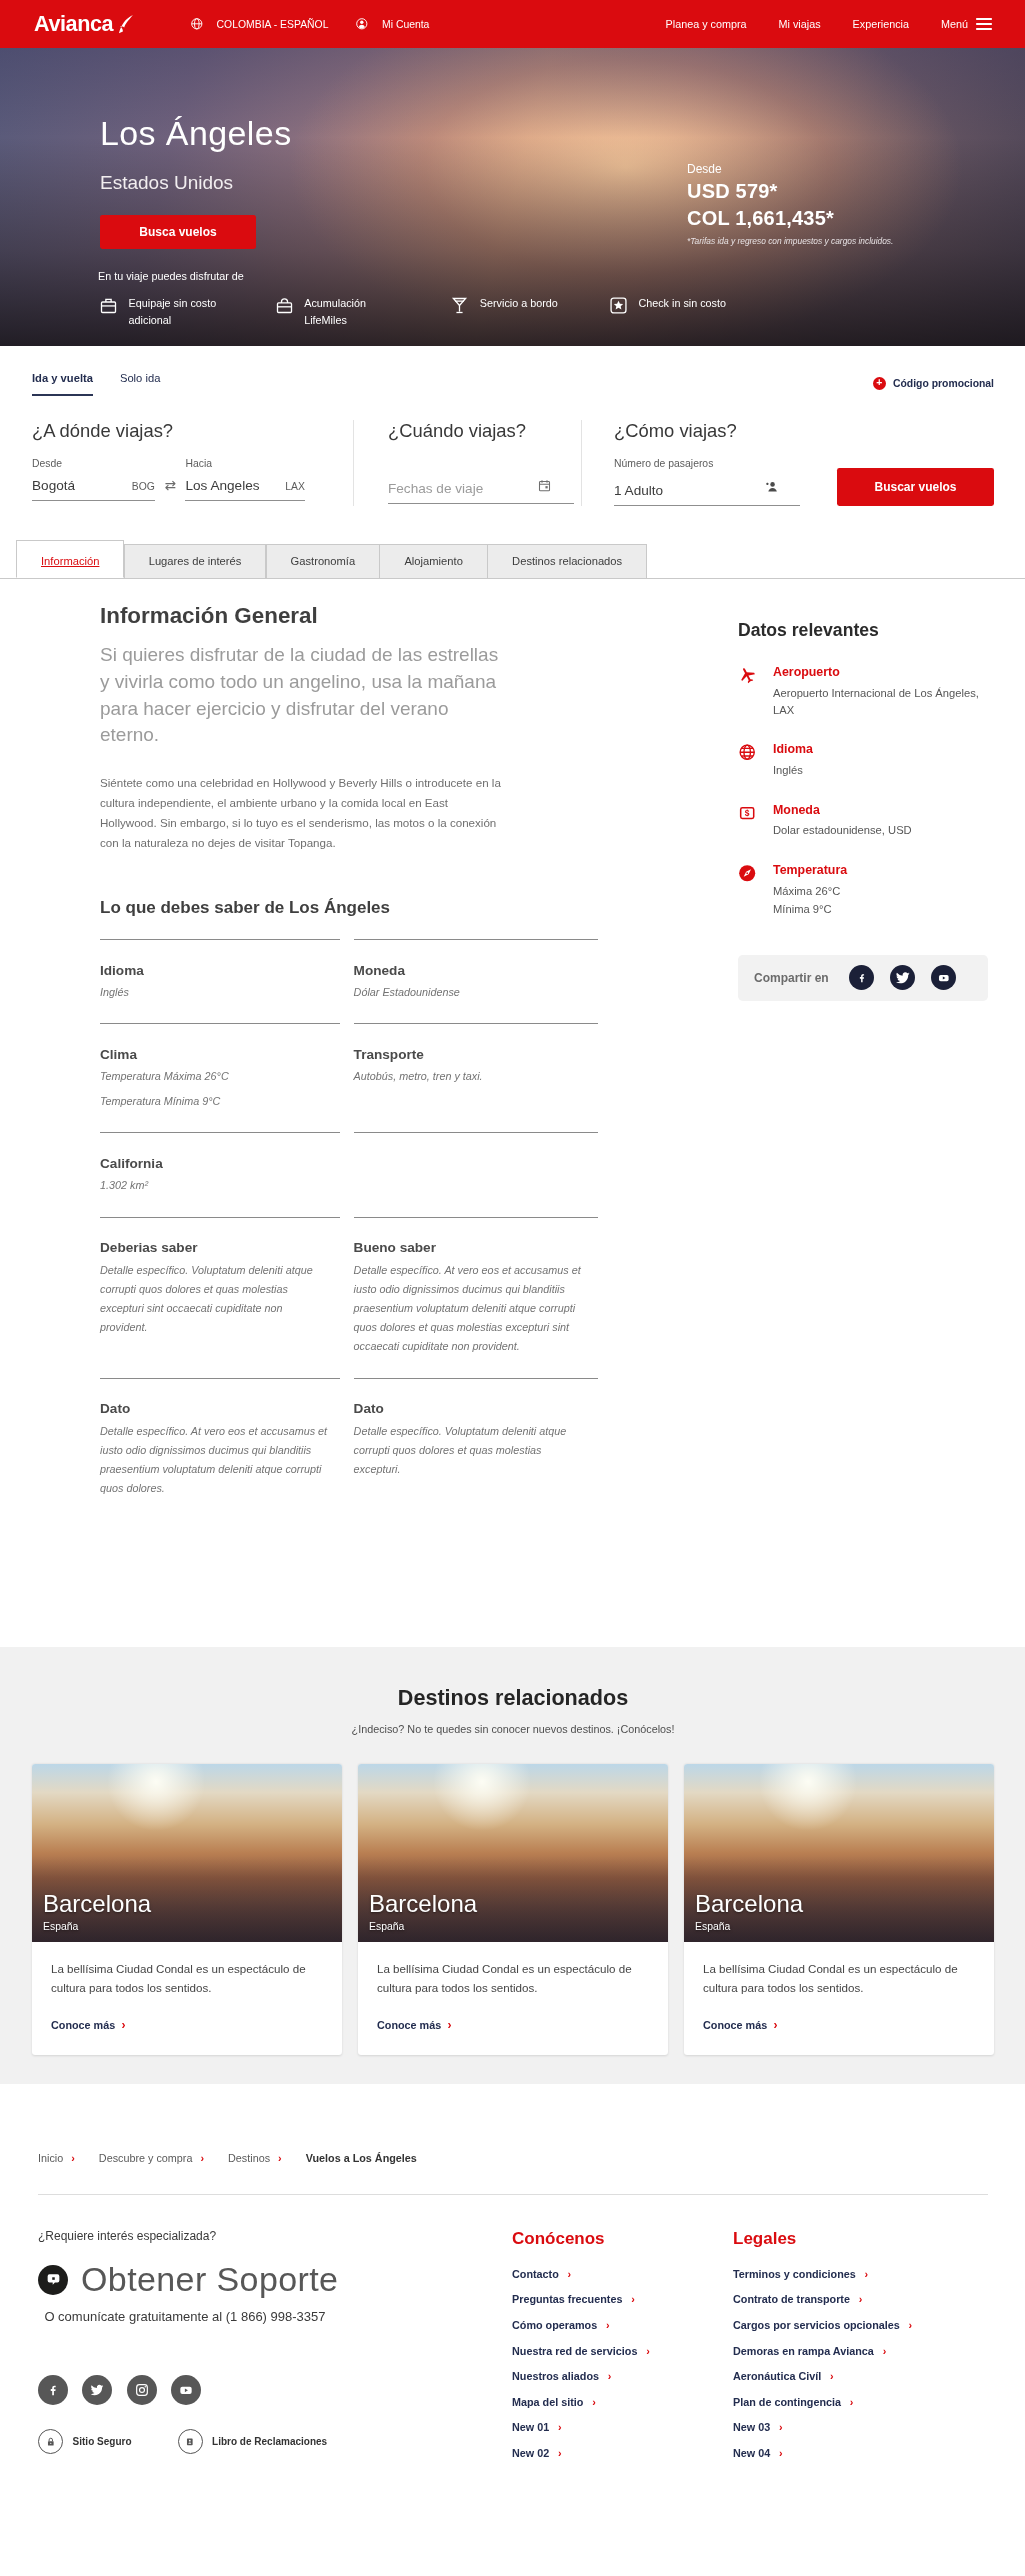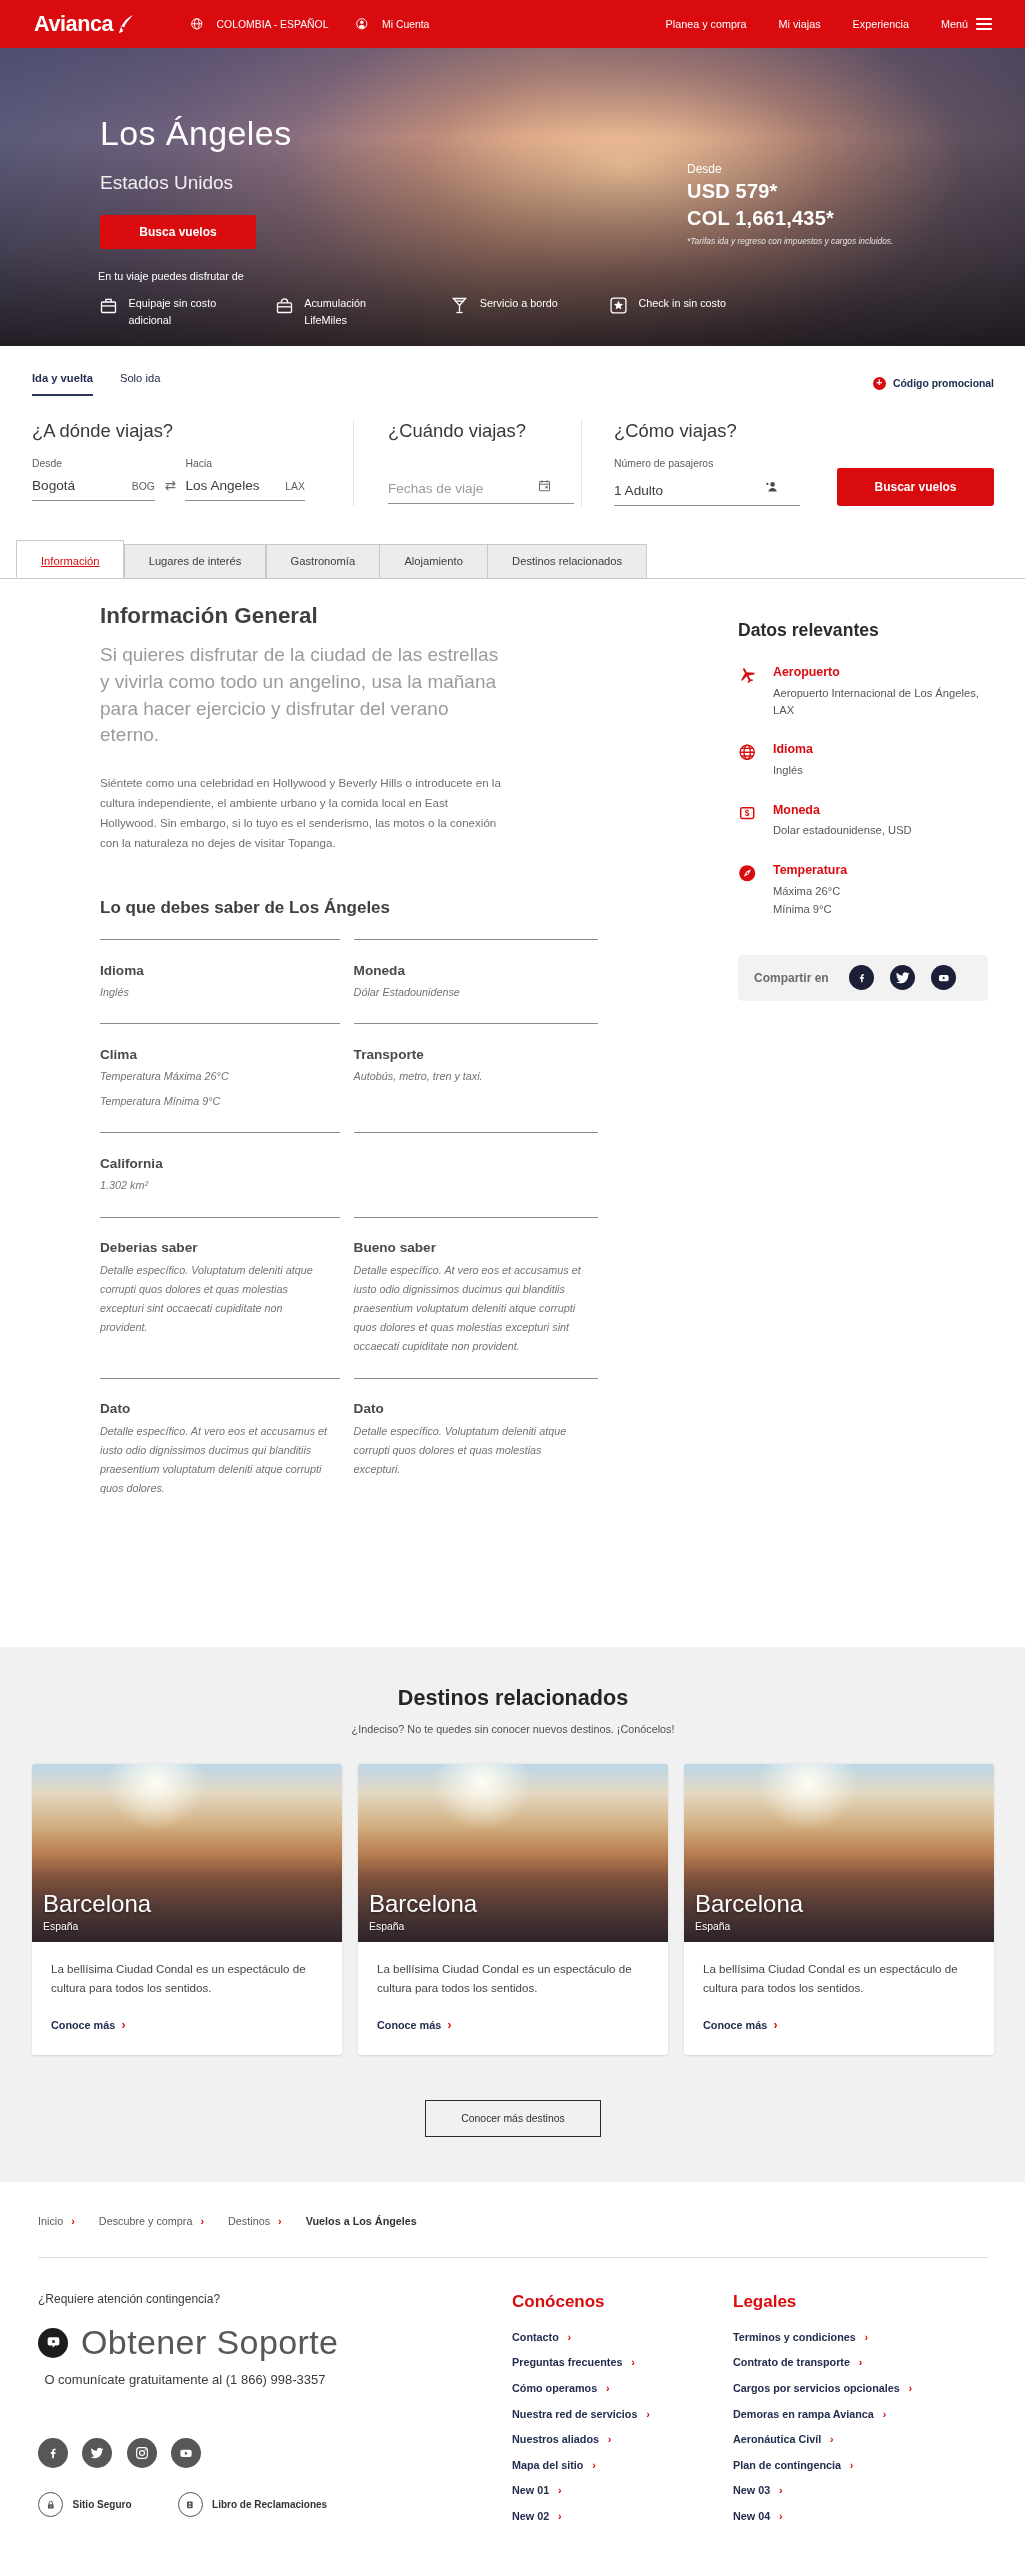--- a/index.html
+++ b/index.html
@@ -125,21 +125,21 @@
   .card-country{font-size:10.4px;margin-top:3.2px}
   .card-body{padding:17.6px 19px 22.4px}
   .card-desc{font-size:11.6px;color:#454545;line-height:1.65}
   .card-link{display:inline-block;margin-top:21px;font-size:10.8px;font-weight:700;color:var(--navy);cursor:pointer}
   .card-link::after{content:"›";color:var(--red);margin-left:6.4px;font-size:12px}
   .more-wrap{text-align:center;margin-top:45px;padding-bottom:16px}
   .more-btn{background:transparent;border:1.6px solid #2b2b2b;padding:12px 35px;font-size:10.4px;color:#2f2f2f;font-family:inherit;cursor:pointer}
 
   
   .lower{background:#fff;padding:0 38px}
-  .breadcrumb{display:flex;align-items:center;gap:24px;padding-top:33px;font-size:10.8px;color:#5a5a5a}
+  .breadcrumb{display:flex;align-items:center;gap:24px;padding-top:68px;font-size:10.8px;color:#5a5a5a}
   .crumb{cursor:pointer}
   .crumb::after{content:"›";color:var(--red);margin-left:8px;font-weight:700}
   .crumb-last{color:#333;font-weight:700}
   .lower hr{border:none;border-top:0.8px solid #ddd;margin-top:30px}
   .footer{display:flex;padding-top:34px;padding-bottom:40px}
   .support{width:449px}
   .support-q{font-size:12px;color:#3a3a3a}
   .support-row{display:flex;align-items:center;gap:13px;margin-top:17.6px;cursor:pointer}
   .chat-circle{width:30px;height:30px;border-radius:50%;background:#1d1d1b;display:flex;align-items:center;justify-content:center}
   .chat-circle svg{width:19px;height:19px}
@@ -524,37 +524,34 @@
           <div class="card-city">Barcelona</div>
           <div class="card-country">España</div>
         </div>
       </div>
       <div class="card-body">
         <p class="card-desc">La bellísima Ciudad Condal es un espectáculo de cultura para todos los sentidos.</p>
         <span class="card-link">Conoce más</span>
       </div>
     </div>
   </div>
-  <div class="more-wrap">
-    <button class="more-btn">Conocer más destinos</button>
-  </div>
 </section>
 
 <div class="lower">
   <nav class="breadcrumb">
     <span class="crumb">Inicio</span>
     <span class="crumb">Descubre y compra</span>
     <span class="crumb">Destinos</span>
     <span class="crumb-last">Vuelos a Los Ángeles</span>
   </nav>
   <hr>
 
   <div class="footer">
     <div class="support">
-      <div class="support-q">¿Requiere atención contingencia?</div>
+      <div class="support-q">¿Requiere interés especializada?</div>
       <div class="support-row">
         <span class="chat-circle">
           <svg viewBox="0 0 24 24">
               <path d="M7 5.5h10a2.4 2.4 0 012.4 2.4v5.4a2.4 2.4 0 01-2.4 2.4h-3.2L11 18.6v-2.9H7a2.4 2.4 0 01-2.4-2.4V7.9A2.4 2.4 0 017 5.5z" fill="#fff"></path>
               <rect x="10.4" y="9.2" width="3.2" height="3.2" fill="#1d1d1b"></rect>
             </svg>
         </span>
         <span class="support-title">Obtener Soporte</span>
       </div>
       <div class="support-phone">O comunícate gratuitamente al (1 866) 998-3357</div>

